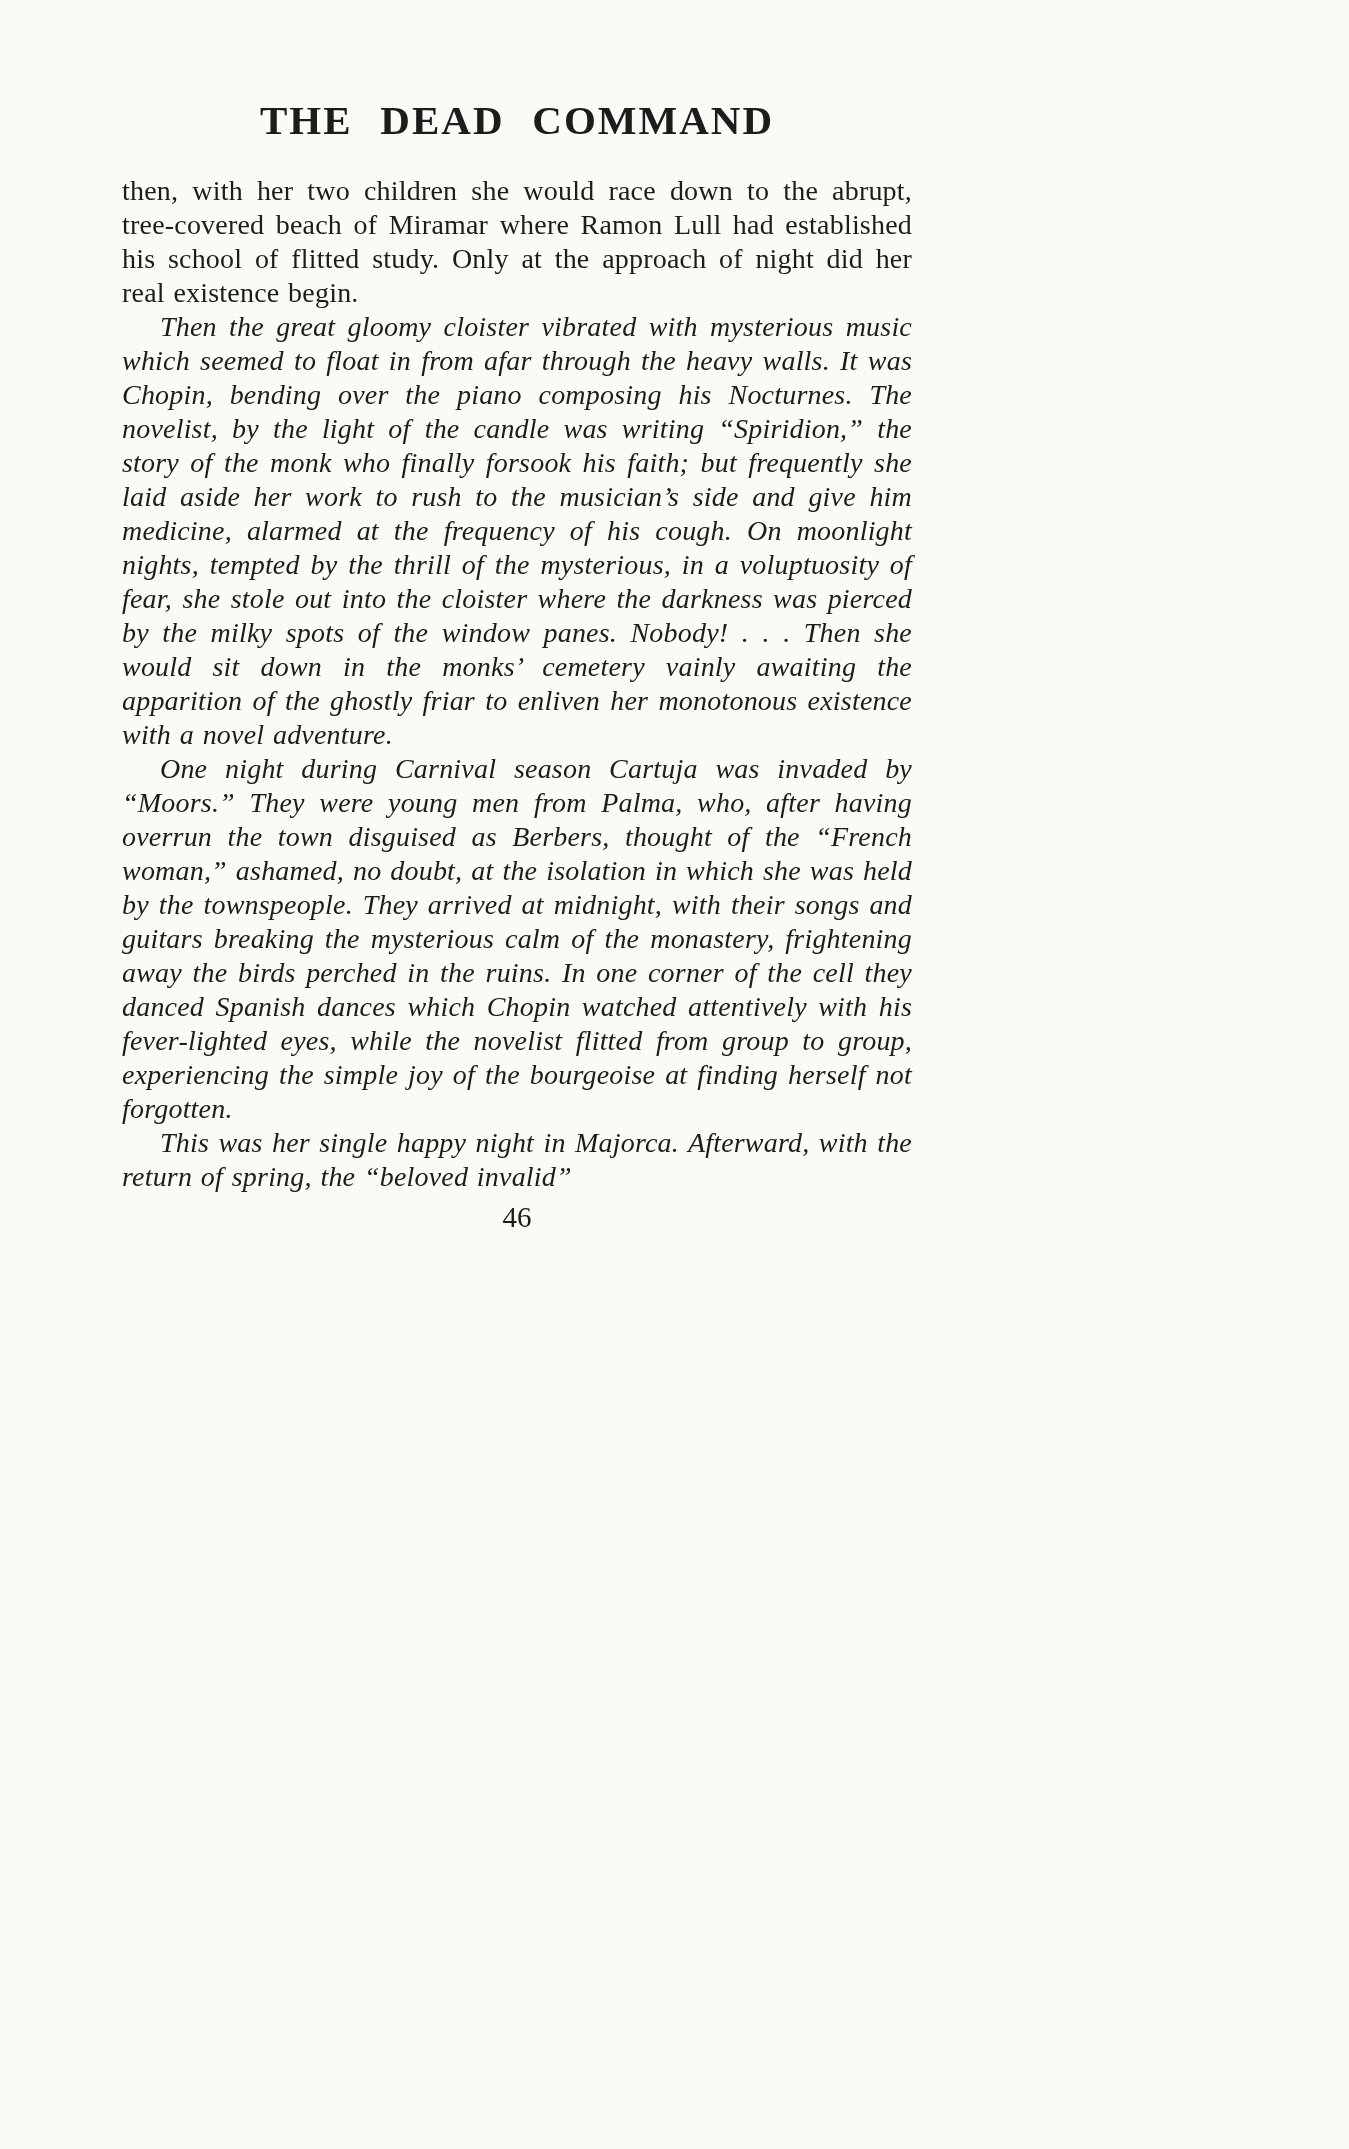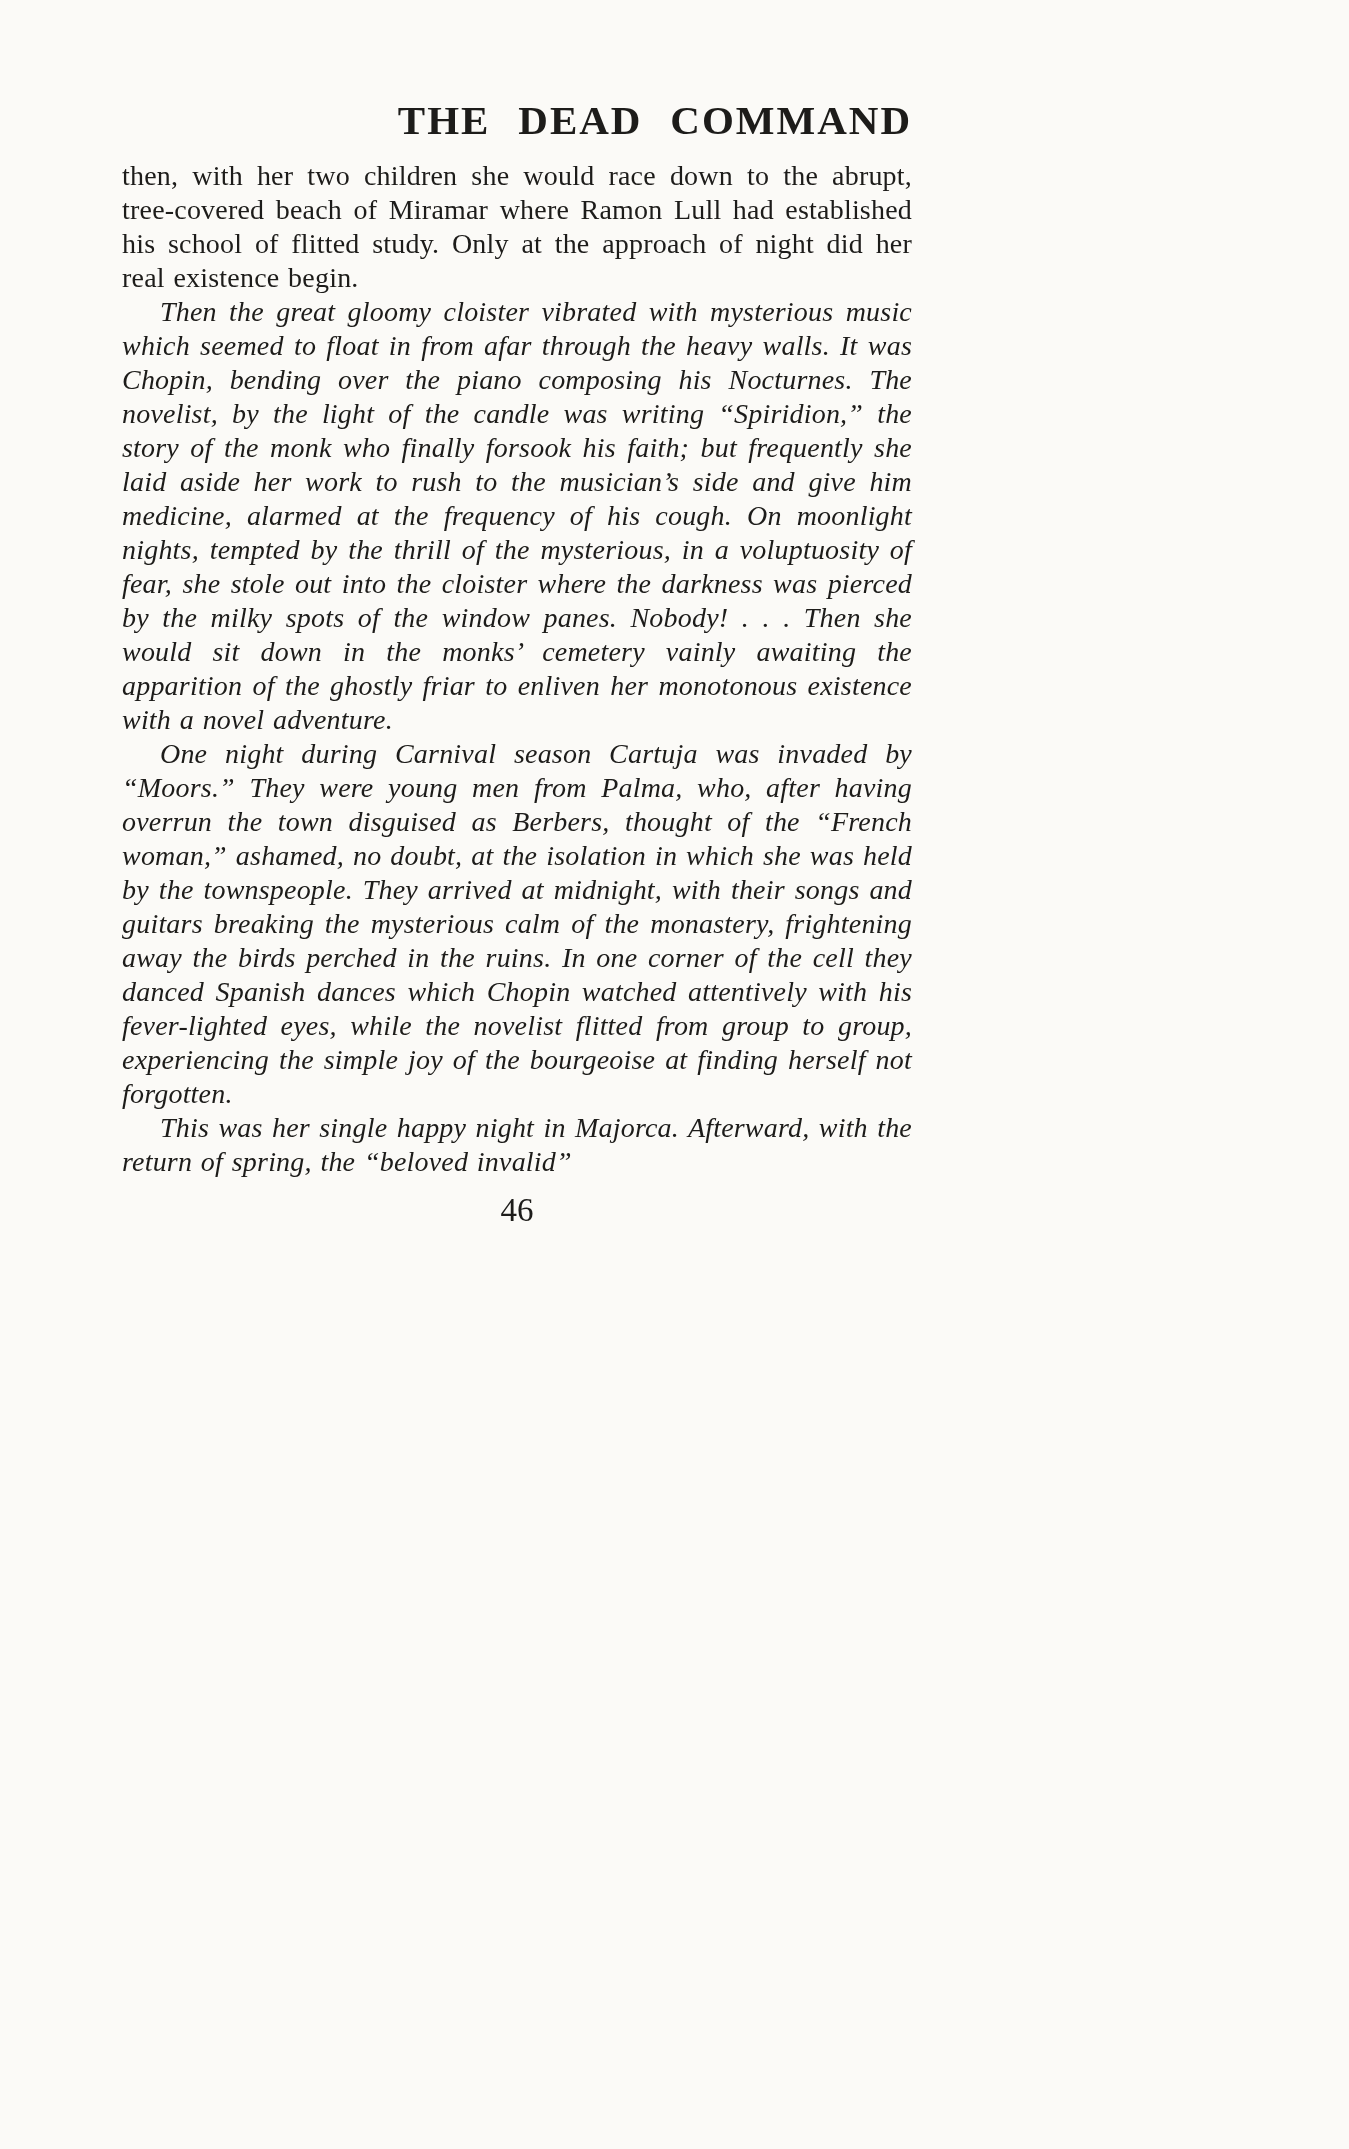--- a/index.html
+++ b/index.html
@@ -25,45 +25,45 @@
     background: var(--paper);
     overflow: hidden;
   }
   .text-block {
     position: absolute;
     left: 122px;
     top: 96px;
     width: 790px;
   }
   .page-title {
-    margin: 0 0 15px 0;
-    text-align: right;
+    margin: 0 0 30px 0;
+    text-align: center;
     font-size: 41px;
     font-weight: 600;
     letter-spacing: 2px;
     word-spacing: 0.38em;
     color: var(--ink);
   }
   .para {
     margin: 0;
     font-size: 28px;
     line-height: 34px;
     text-align: justify;
     letter-spacing: 0.2px;
     word-spacing: 1.5px;
     color: var(--ink);
   }
   .para.indent {
     text-indent: 38px;
     font-style: italic;
   }
   .page-number {
-    margin-top: 14px;
+    margin-top: 6px;
     text-align: center;
-    font-size: 33px;
+    font-size: 29px;
     line-height: 34px;
     color: var(--ink);
   }
 </style>
 </head>
 <body>
 
 <div class="page">
   <div class="text-block">
     <h1 class="page-title">THE DEAD COMMAND</h1>

